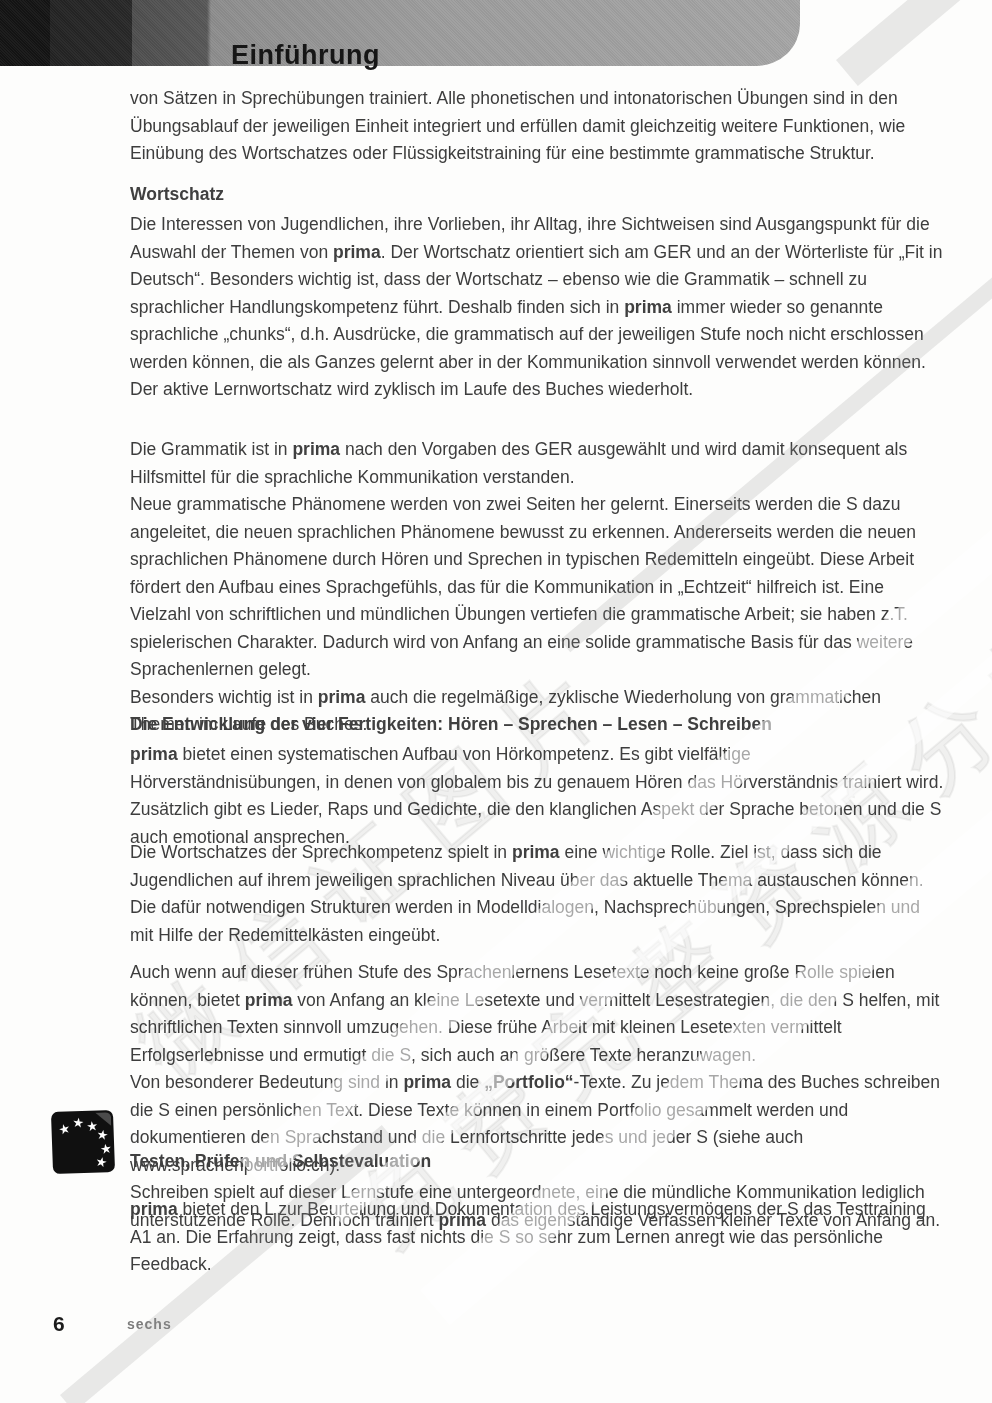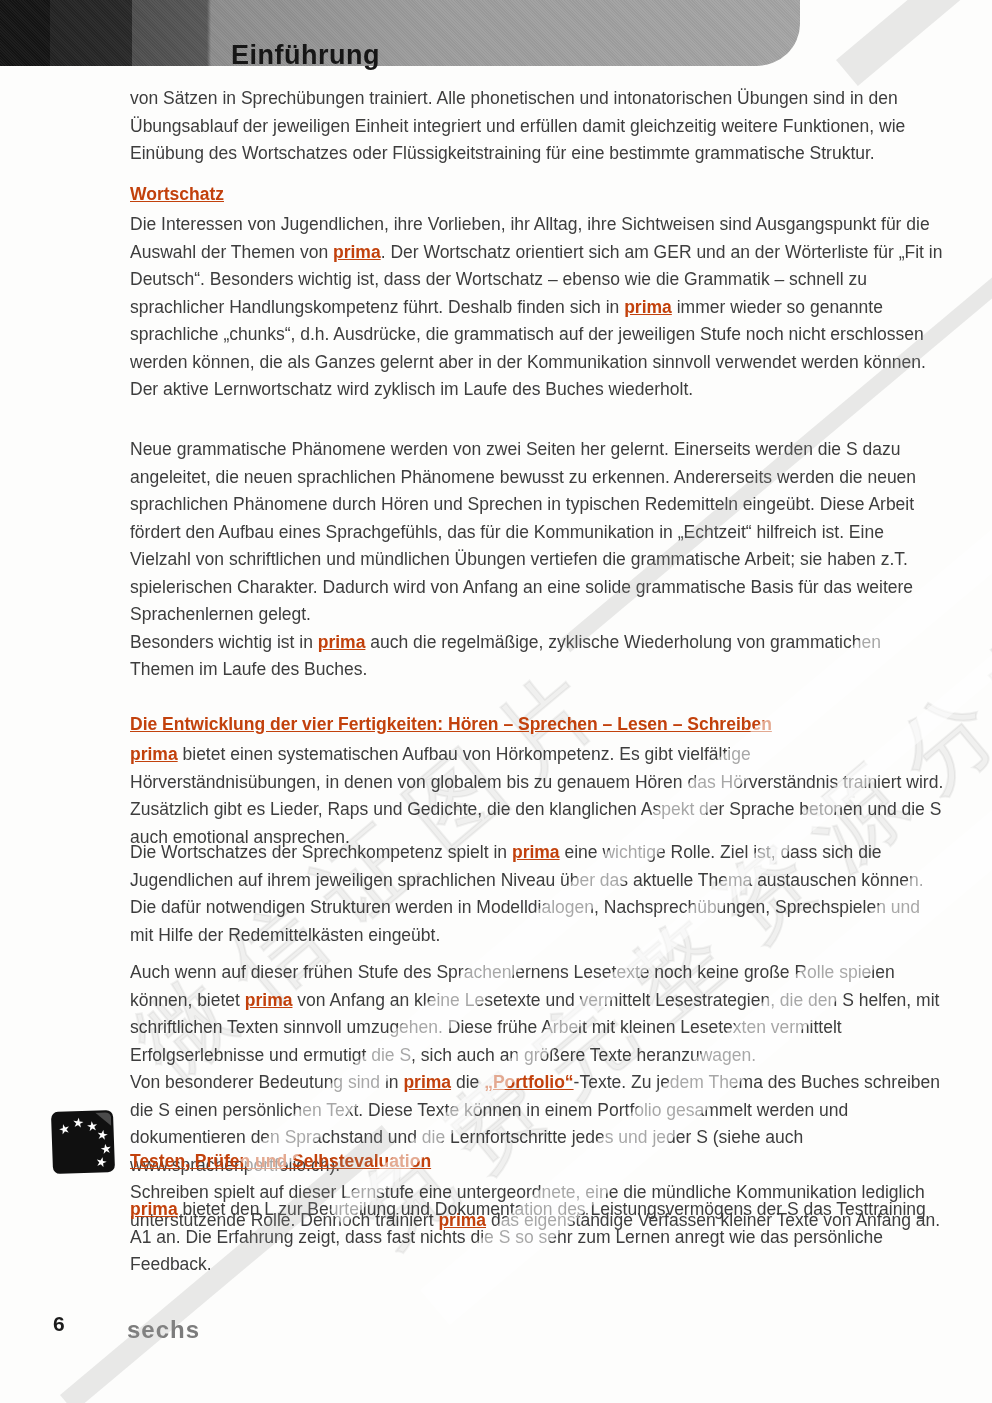--- a/index.html
+++ b/index.html
@@ -36,21 +36,21 @@
     letter-spacing:0.5px;z-index:2;
   }
 
   
   .tblock{
     position:absolute;left:130px;width:815px;
     font-size:17.5px;line-height:27.5px;color:#3d3d3d;
     z-index:2;
   }
   .tblock p{margin:0;}
-  .tblock .b, .shead{font-weight:bold;color:#c2410c;text-decoration:underline;}
+  .tblock .b, .shead{font-weight:bold;color:#404040;}
   .shead{
     position:absolute;left:130px;width:815px;
     font-size:17.5px;line-height:22px;z-index:2;
   }
 
   
   .portfolio{
     position:absolute;left:52px;top:1111px;width:62px;height:62px;
     background:#101010;border-radius:7px;transform:rotate(-2deg);
     z-index:2;
@@ -72,21 +72,21 @@
   .st:nth-of-type(5){left:48px;top:32px;transform:rotate(-8deg);}
   .st:nth-of-type(6){left:43px;top:45px;transform:rotate(15deg);}
 
   
   .pageno{
     position:absolute;left:53px;top:1312px;
     font-size:21px;font-weight:bold;color:#1c1c1c;z-index:2;
   }
   .pageword{
     position:absolute;left:127px;top:1316px;
-    font-size:24px;font-weight:bold;color:#7c7c7c;
+    font-size:14px;font-weight:bold;color:#7c7c7c;
     letter-spacing:1px;z-index:2;
   }
 
   
   .wm{position:absolute;inset:0;z-index:1;pointer-events:none;}
   .wm-text{
     position:absolute;
     font-family:"DejaVu Sans",sans-serif;
     font-size:92px;letter-spacing:26px;white-space:nowrap;
     color:rgba(125,125,125,0.10);
@@ -124,20 +124,21 @@
   <div class="tblock" style="top:85px">
     <p><span>von Sätzen in Sprechübungen trainiert. Alle phonetischen und intonatorischen Übungen sind in den Übungsablauf der jeweiligen Einheit integriert und erfüllen damit gleichzeitig weitere Funktionen, wie Einübung des Wortschatzes oder Flüssigkeitstraining für eine bestimmte grammatische Struktur.</span></p>
   </div>
 
   <div class="shead" style="top:183px">Wortschatz</div>
   <div class="tblock" style="top:211px">
     <p><span>Die Interessen von Jugendlichen, ihre Vorlieben, ihr Alltag, ihre Sichtweisen sind Ausgangspunkt für die Auswahl der Themen von </span><span class="b">prima</span><span>. Der Wortschatz orientiert sich am GER und an der Wörterliste für „Fit in Deutsch“. Besonders wichtig ist, dass der Wortschatz – ebenso wie die Grammatik – schnell zu sprachlicher Handlungskompetenz führt. Deshalb finden sich in </span><span class="b">prima</span><span> immer wieder so genannte sprachliche „chunks“, d.h. Ausdrücke, die grammatisch auf der jeweiligen Stufe noch nicht erschlossen werden können, die als Ganzes gelernt aber in der Kommunikation sinnvoll verwendet werden können. Der aktive Lernwortschatz wird zyklisch im Laufe des Buches wiederholt.</span></p>
   </div>
 
   <div class="tblock" style="top:436px">
+    <p><span>Die Grammatik ist in </span><span class="b">prima</span><span> nach den Vorgaben des GER ausgewählt und wird damit konsequent als Hilfsmittel für die sprachliche Kommunikation verstanden.</span></p>
     <p><span>Neue grammatische Phänomene werden von zwei Seiten her gelernt. Einerseits werden die S dazu angeleitet, die neuen sprachlichen Phänomene bewusst zu erkennen. Andererseits werden die neuen sprachlichen Phänomene durch Hören und Sprechen in typischen Redemitteln eingeübt. Diese Arbeit fördert den Aufbau eines Sprachgefühls, das für die Kommunikation in „Echtzeit“ hilfreich ist. Eine Vielzahl von schriftlichen und mündlichen Übungen vertiefen die grammatische Arbeit; sie haben z.T. spielerischen Charakter. Dadurch wird von Anfang an eine solide grammatische Basis für das weitere Sprachenlernen gelegt.</span></p>
     <p><span>Besonders wichtig ist in </span><span class="b">prima</span><span> auch die regelmäßige, zyklische Wiederholung von grammatichen Themen im Laufe des Buches.</span></p>
   </div>
 
   <div class="shead" style="top:713px">Die Entwicklung der vier Fertigkeiten: Hören – Sprechen – Lesen – Schreiben</div>
   <div class="tblock" style="top:741px">
     <p><span class="b">prima</span><span> bietet einen systematischen Aufbau von Hörkompetenz. Es gibt vielfältige Hörverständnisübungen, in denen von globalem bis zu genauem Hören das Hörverständnis trainiert wird. Zusätzlich gibt es Lieder, Raps und Gedichte, die den klanglichen Aspekt der Sprache betonen und die S auch emotional ansprechen.</span></p>
   </div>
   <div class="tblock" style="top:839px">
     <p><span>Die Wortschatzes der Sprechkompetenz spielt in </span><span class="b">prima</span><span> eine wichtige Rolle. Ziel ist, dass sich die Jugendlichen auf ihrem jeweiligen sprachlichen Niveau über das aktuelle Thema austauschen können. Die dafür notwendigen Strukturen werden in Modelldialogen, Nachsprechübungen, Sprechspielen und mit Hilfe der Redemittelkästen eingeübt.</span></p>

